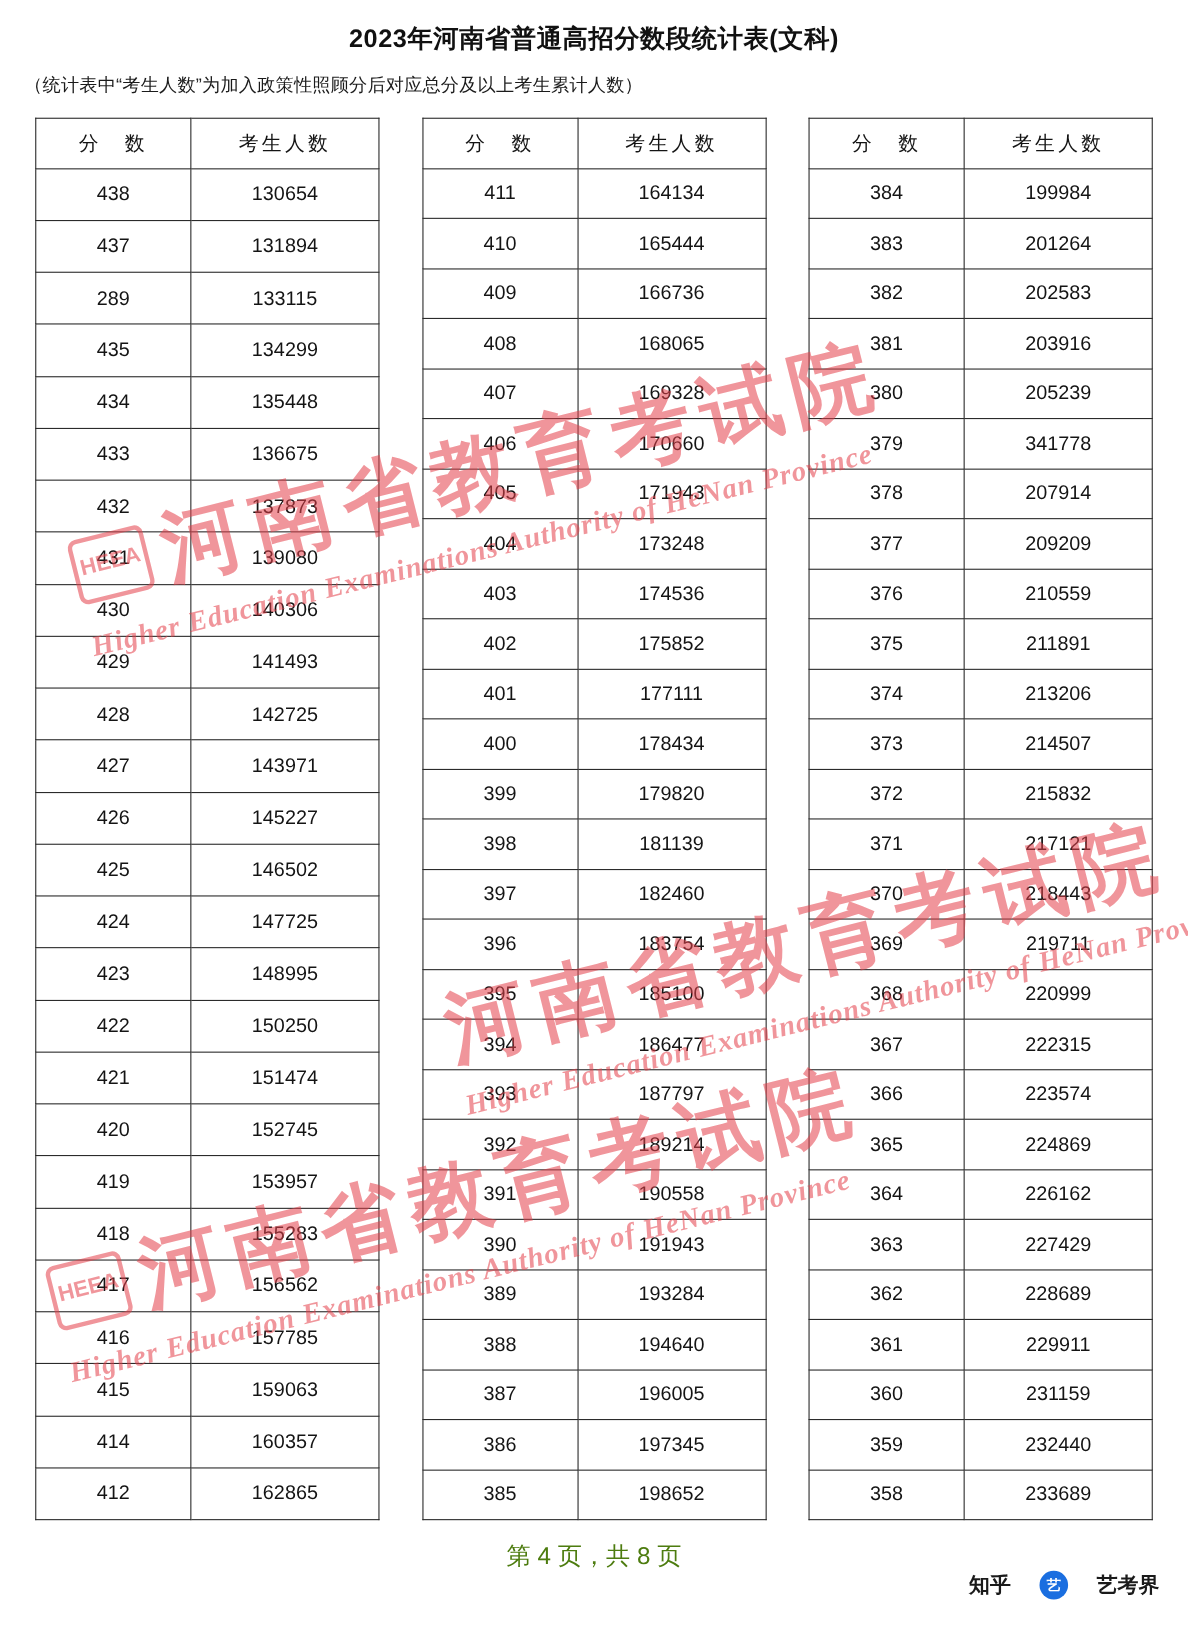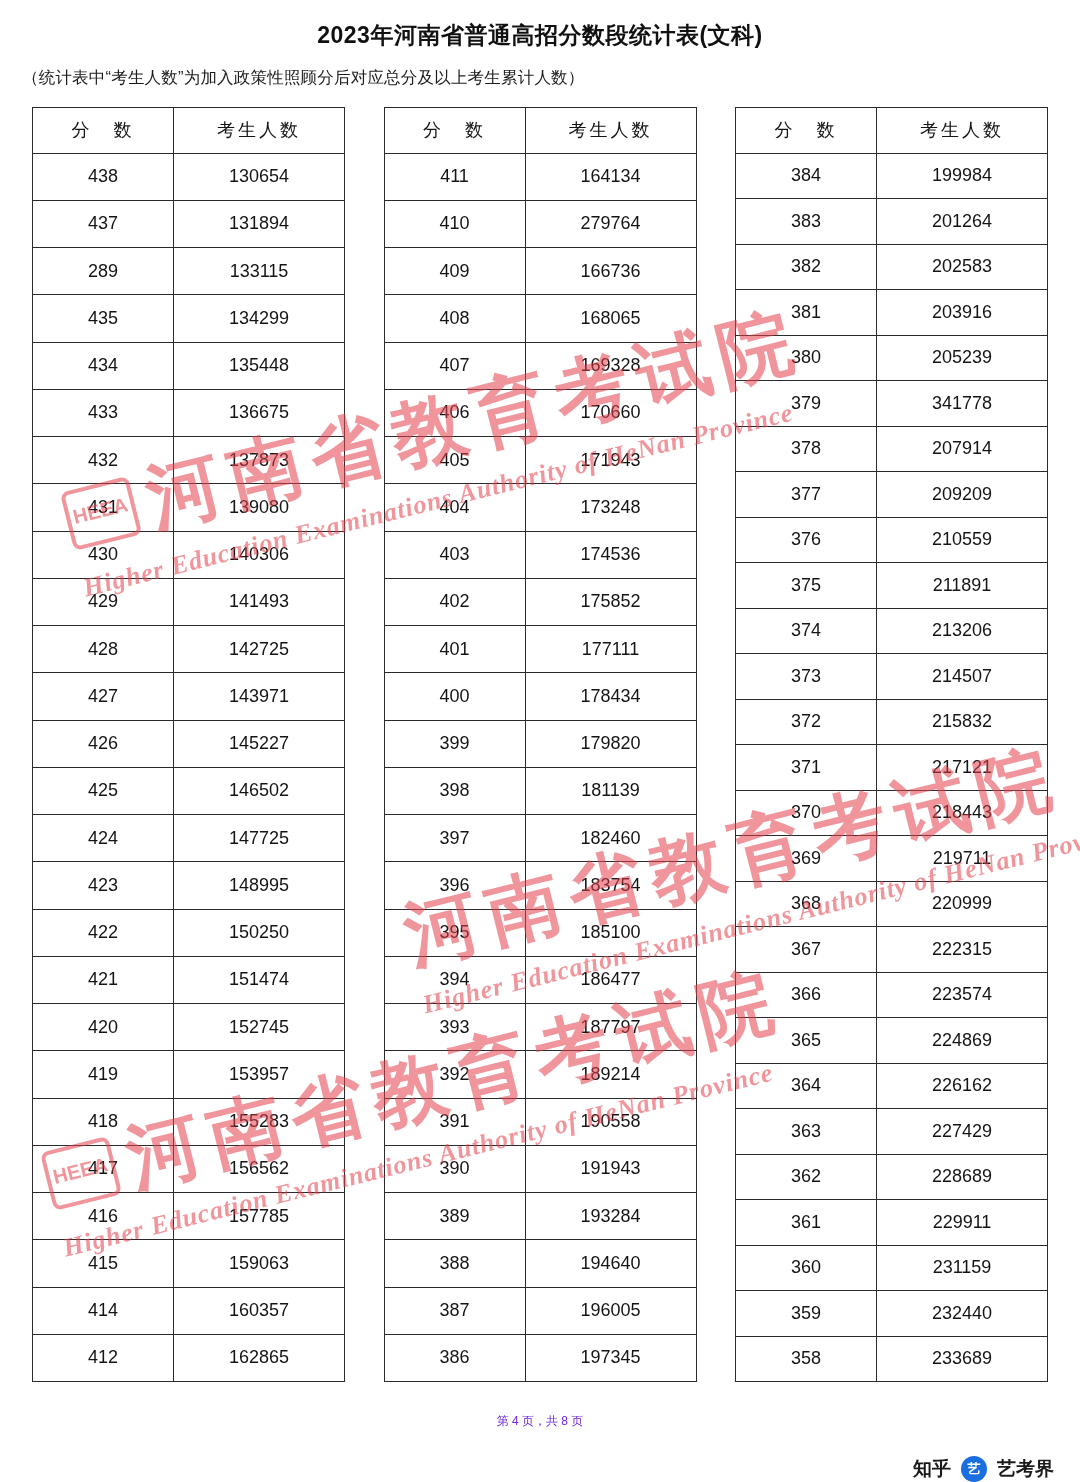--- a/index.html
+++ b/index.html
@@ -85,31 +85,31 @@
   td.faded {
     color: #8d8d8d;
   }
 
   .footer {
     position: absolute;
     left: 0;
     right: 0;
     bottom: 52px;
     text-align: center;
-    font-size: 12px;
-    color: #6d28d9;
+    font-size: 22px;
+    color: #4d7c0f;
   }
 
   .brand {
     position: absolute;
     right: 26px;
-    bottom: 0;
+    bottom: 28px;
     display: flex;
     align-items: center;
-    gap: 10px;
+    gap: 26px;
     font-size: 19px;
     color: #1a1a1a;
   }
   .brand .zhihu {
     font-size: 19px;
     font-weight: bold;
     color: #1a1a1a;
   }
   .brand .avatar {
     width: 26px;
@@ -304,21 +304,21 @@
           <th class="col-count">考生人数</th>
         </tr>
       </thead>
       <tbody>
           <tr>
             <td class="col-score">411</td>
             <td class="col-count">164134</td>
           </tr>
           <tr>
             <td class="col-score">410</td>
-            <td class="col-count">279764</td>
+            <td class="col-count">165444</td>
           </tr>
           <tr>
             <td class="col-score">409</td>
             <td class="col-count faded">166736</td>
           </tr>
           <tr>
             <td class="col-score">408</td>
             <td class="col-count faded">168065</td>
           </tr>
           <tr>
@@ -401,20 +401,24 @@
             <td class="col-score">388</td>
             <td class="col-count">194640</td>
           </tr>
           <tr>
             <td class="col-score">387</td>
             <td class="col-count">196005</td>
           </tr>
           <tr>
             <td class="col-score">386</td>
             <td class="col-count">197345</td>
+          </tr>
+          <tr>
+            <td class="col-score">385</td>
+            <td class="col-count">198652</td>
           </tr>
         </tbody>
     </table>
 
     <table class="score-table">
       <thead>
         <tr>
           <th class="col-score">分　数</th>
           <th class="col-count">考生人数</th>
         </tr>

